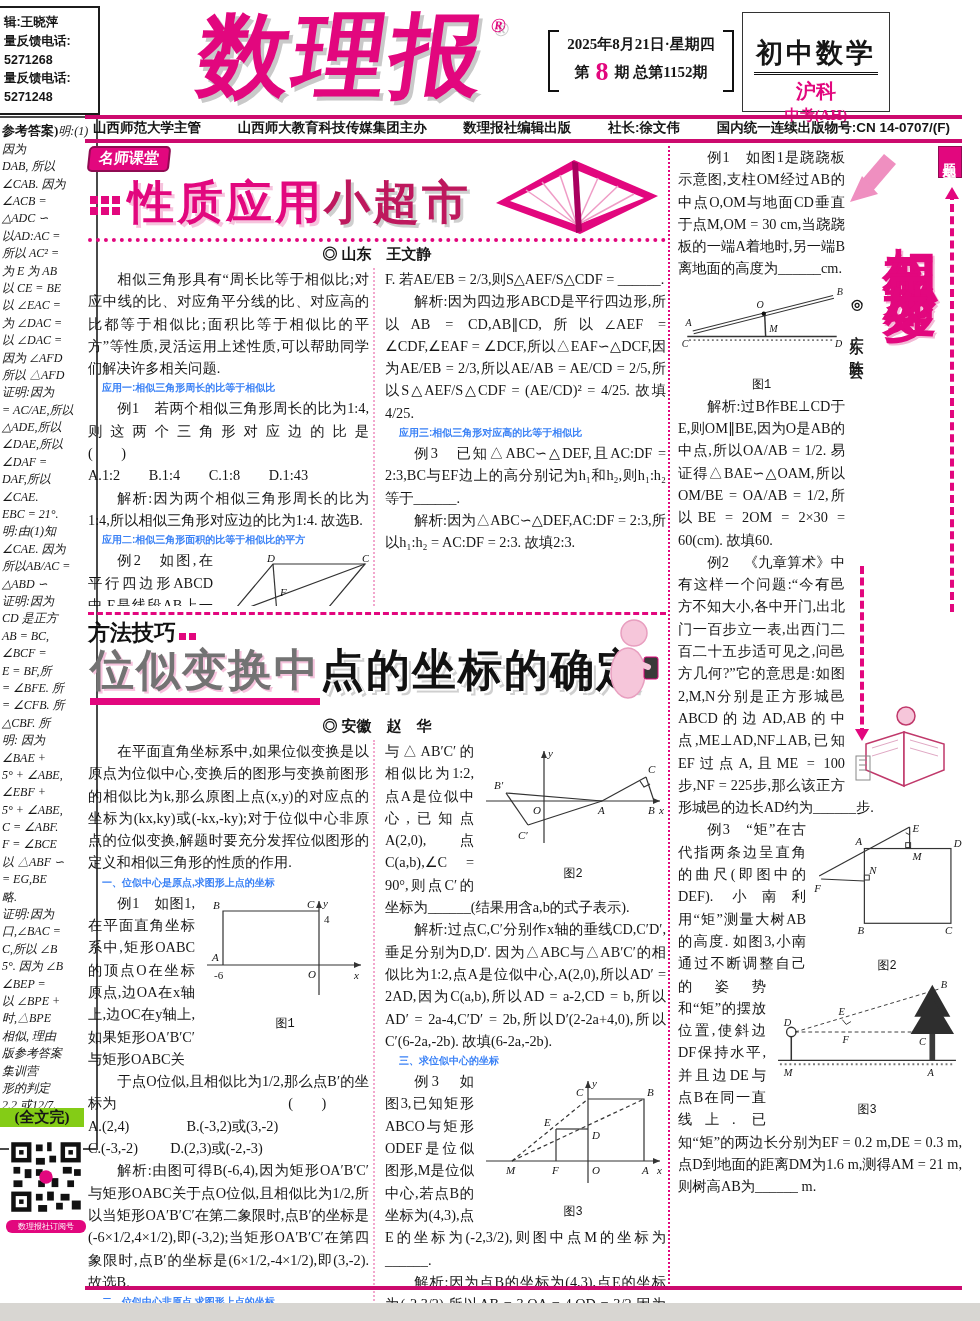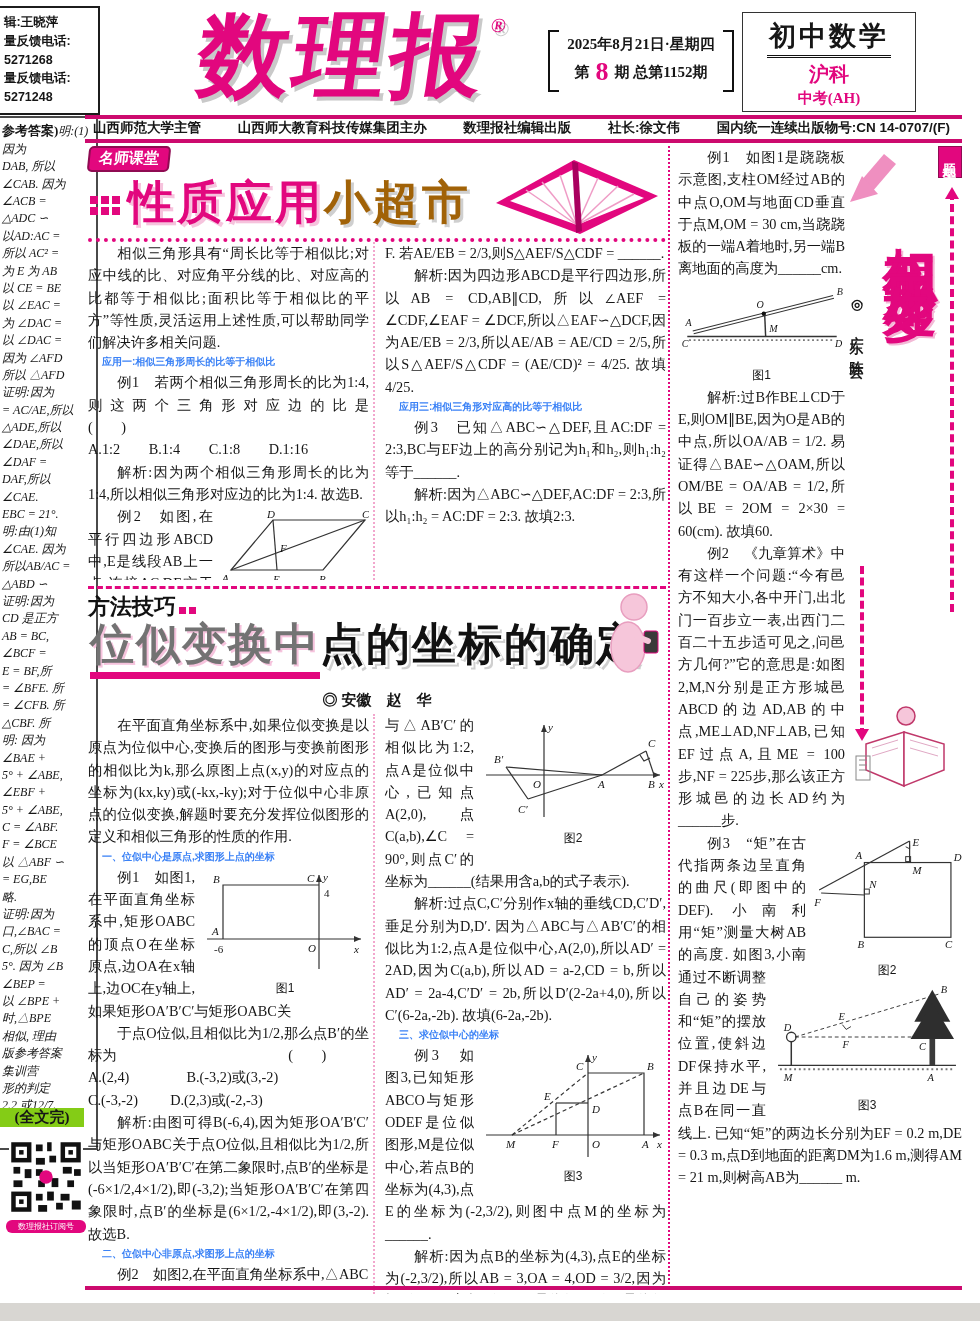--- a/index.html
+++ b/index.html
@@ -26,56 +26,56 @@
   .logo .reg{font-size:20px;vertical-align:55px;letter-spacing:0;color:#e2077e;}
   .date-box{position:absolute;left:548px;top:30px;width:186px;height:62px;display:flex;
         flex-direction:column;justify-content:center;text-align:center;font-weight:bold;}
   .date-box::before,.date-box::after{content:"";position:absolute;top:0;bottom:0;width:9px;
         border:2.5px solid #111;}
   .date-box::before{left:0;border-right:none;}
   .date-box::after{right:0;border-left:none;}
   .d1{font-size:15px;}
   .d2{font-size:15px;margin-top:3px;}
   .d2 .num{color:#e2077e;font-size:26px;padding:0 6px;vertical-align:-3px;}
-  .edition{position:absolute;left:742px;top:12px;width:174px;height:100px;border:1px solid #333;
-        text-align:center;padding-top:5px;box-sizing:border-box;}
+  .edition{position:absolute;left:742px;top:12px;width:148px;height:100px;border:1px solid #333;
+        text-align:center;padding-top:22px;box-sizing:border-box;}
   .e1{font-size:27px;font-weight:bold;letter-spacing:3px;display:inline-block;
         border-bottom:3px double #111;padding:0 2px 1px;}
   .e2{color:#e2077e;font-size:20px;font-weight:bold;margin-top:3px;}
   .e3{color:#e2077e;font-size:15px;font-weight:bold;margin-top:1px;}
   
   .pubbar{position:absolute;left:85px;top:115px;width:877px;}
   .rule{height:4px;background:#cc0a6e;}
   .publine{display:flex;justify-content:space-between;align-items:center;padding:0 12px 2px 8px;
         font-family:"Liberation Sans",sans-serif;font-weight:bold;font-size:13.5px;}
   
   .main{position:absolute;left:88px;top:146px;width:578px;}
   .cols{display:flex;overflow:hidden;}
   .col{width:281px;}
   .col + .col{border-left:2px dotted #f2a7cd;padding-left:10px;margin-left:4px;}
   .p{font-size:14.3px;line-height:1.56;text-align:justify;text-indent:2.05em;margin:0;}
   .p0{text-indent:0;}
   .ph{color:#3b82f6;font-weight:bold;font-family:"Liberation Sans",sans-serif;font-size:10px;
       line-height:1.6;text-indent:1.4em;margin:1px 0;text-align:justify;}
   .figR{float:right;margin:3px 0 2px 6px;text-align:center;}
   .figC{text-align:center;margin:2px 0;}
-  .figcap{font-size:12px;margin-top:3px;font-family:Liberation Sans, sans-serif;}
+  .figcap{font-size:12px;margin-top:12px;font-family:Liberation Mono, monospace;}
   svg text{font-family:"Liberation Serif",serif;font-style:italic;font-size:11px;fill:#161616;}
   
   .a1-banner{position:relative;height:92px;border-bottom:4px dotted #e2077e;}
   .badge{display:inline-block;background:#e2077e;color:#fff;font-family:"Liberation Sans",sans-serif;
         font-weight:bold;font-size:15px;padding:1px 9px 2px;border:2px solid #8f0b52;
         border-radius:5px;transform:skewX(-6deg);}
   .t-row{position:absolute;left:2px;top:26px;white-space:nowrap;}
   .sqgrid{display:inline-grid;grid-template-columns:repeat(3,8px);grid-gap:3px;margin-right:8px;
         vertical-align:14px;}
   .sqgrid i{width:8px;height:8px;background:#e2077e;}
   .tp{font-family:"Liberation Sans",sans-serif;font-weight:bold;font-size:46px;color:#e2077e;
         letter-spacing:3px;text-shadow:3px 3px 0 #f6c3dd;}
-  .tb{font-family:"Liberation Sans",sans-serif;font-weight:bold;font-size:46px;color:#a16207;
+  .tb{font-family:"Liberation Sans",sans-serif;font-weight:bold;font-size:46px;color:#be185d;
         letter-spacing:3px;text-shadow:3px 3px 0 #cfcfcf;margin-top:36px;}
   .book-ill{position:absolute;right:0;top:2px;}
   .author{text-align:center;font-family:"Liberation Sans",sans-serif;font-weight:bold;
         font-size:15px;margin:3px 0 4px;}
   .a2-banner{position:relative;height:96px;border-top:3px dashed #e2077e;margin-top:6px;padding-top:3px;}
   .badge2{font-family:"Liberation Sans",sans-serif;font-weight:bold;font-size:22px;color:#111;}
   .badge2 i{display:inline-block;width:7px;height:7px;background:#e2077e;margin-left:3px;}
   .t2-row{position:absolute;left:2px;top:26px;white-space:nowrap;}
   .t2p{font-family:"Liberation Sans",sans-serif;font-weight:bold;font-size:44px;color:#737373;
         letter-spacing:2px;text-shadow:2px 2px 0 #f6c3dd;border-bottom:7px solid #e2077e;
@@ -260,28 +260,30 @@
           <line x1="91" y1="77" x2="40" y2="42"></line>
             <line x1="91" y1="77" x2="56" y2="34"></line>
           <line x1="91" y1="77" x2="74" y2="27"></line>
             <line x1="91" y1="77" x2="112" y2="30"></line>
           <line x1="91" y1="77" x2="132" y2="38"></line>
             <line x1="91" y1="77" x2="148" y2="46"></line>
         </g>
         <polygon points="86,13 90,85 96,83 92,15" fill="#a9005f"></polygon>
       </svg>
     </div>
+    <div class="author">◎ 山东　王文静</div>
 
     <div class="cols" style="height:338px">
       <div class="col">
         <p class="p">相似三角形具有“周长比等于相似比;对应中线的比、对应角平分线的比、对应高的比都等于相似比;面积比等于相似比的平方”等性质,灵活运用上述性质,可以帮助同学们解决许多相关问题.</p>
         <p class="ph">应用一:相似三角形周长的比等于相似比</p>
         <p class="p">例1　若两个相似三角形周长的比为1:4,则这两个三角形对应边的比是　　　　(　　)</p>
-        <p class="p p0">A.1:2　　B.1:4　　C.1:8　　D.1:16</p>
+        <p class="p p0">A.1:2　　B.1:4　　C.1:8　　D.1:43</p>
         <p class="p">解析:因为两个相似三角形周长的比为1:4,所以相似三角形对应边的比为1:4. 故选B.</p>
+        <p class="ph">应用二:相似三角形面积的比等于相似比的平方</p>
         <div>
           <div class="figR">
             <svg width="150" height="78" viewBox="0 0 150 78">
               <g stroke="#333" stroke-width="1.2" fill="none">
                 <polygon points="12,62 104,62 146,12 54,12"></polygon>
                 <line x1="12" y1="62" x2="146" y2="12"></line>
                 <line x1="54" y1="12" x2="58" y2="62"></line>
               </g>
               <text x="48" y="10">D</text>
               <text x="143" y="10">C</text>

